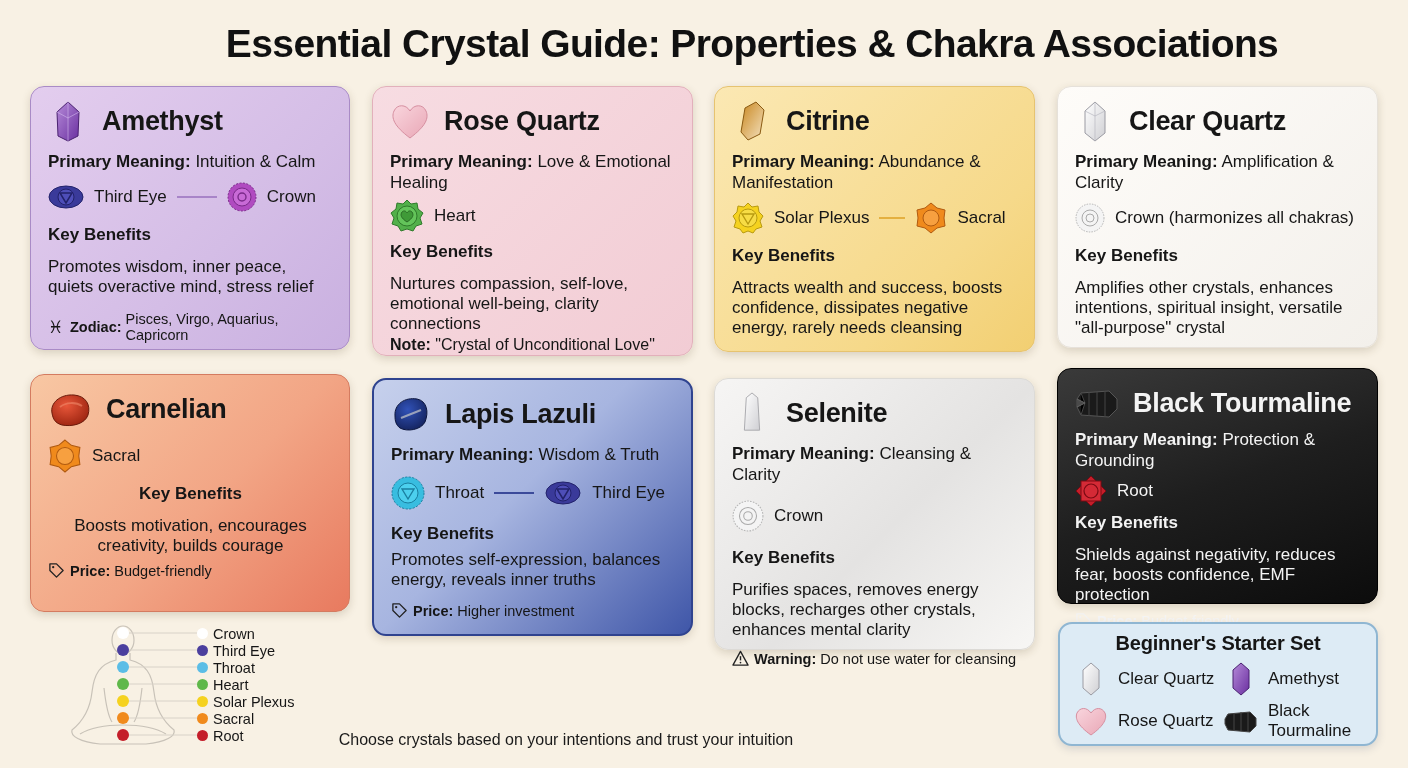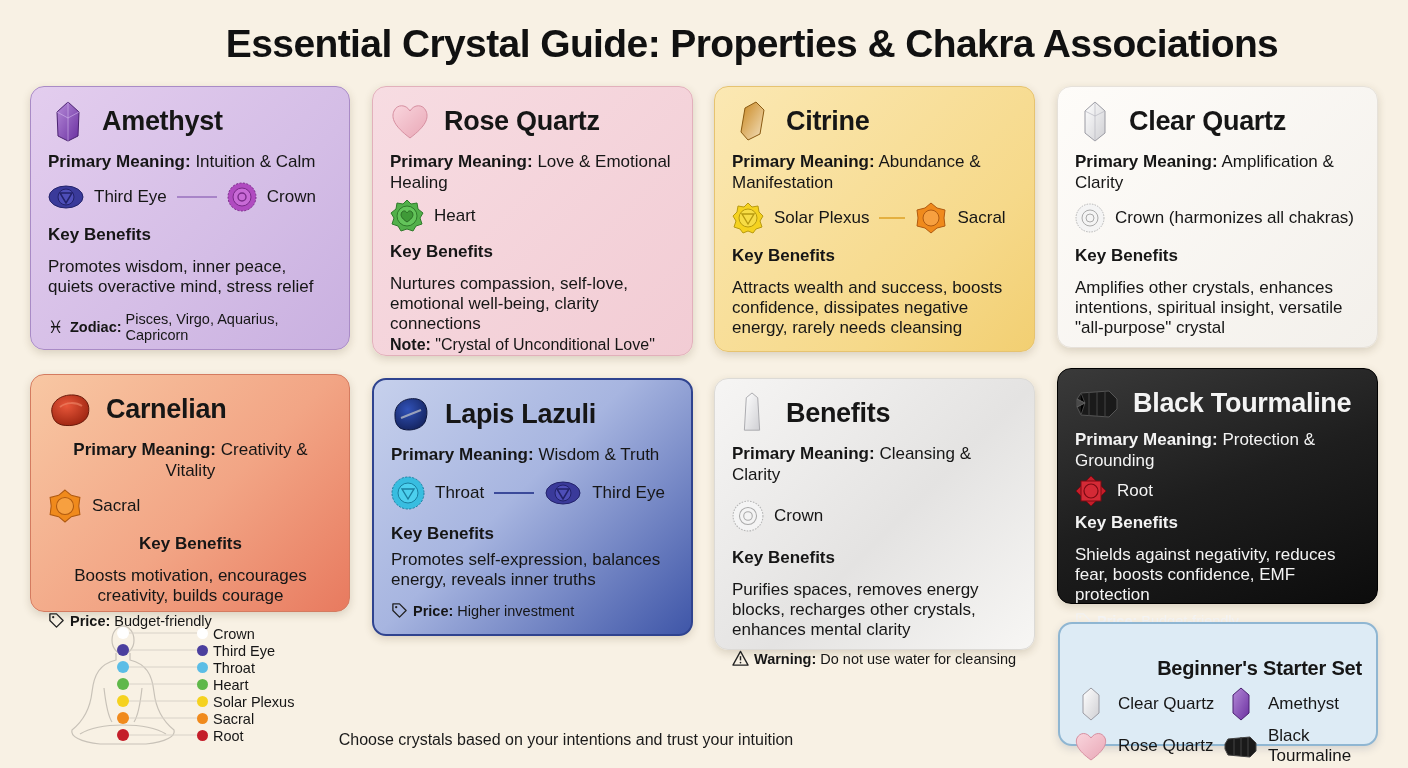--- a/index.html
+++ b/index.html
@@ -50,21 +50,21 @@
     background: linear-gradient(135deg,#f6f5f4 0%,#e4e3e2 55%,#f7f6f4 100%); border-color:#dcdad6; }
   .c-black { left: 1057px; top: 368px; width: 321px; height: 236px;
     background: linear-gradient(160deg,#3a3a3a 0%,#1e1e1e 50%,#0c0c0c 100%); border-color:#000; color:#f4f4f4; }
   .c-black .meaning, .c-black .kb-text, .c-black .chakras, .c-black .footnote, .c-black .kb-title { color:#f4f4f4; }
 
   .starter {
     position: absolute; left: 1058px; top: 622px; width: 320px; height: 124px;
     background: #ddebf5; border: 2px solid #8fb6d2; border-radius: 14px;
     box-shadow: 0 3px 8px rgba(60,80,110,0.18); padding: 8px 14px;
   }
-  .starter-title { text-align: right; font-size: 20px; font-weight: bold; margin-bottom: 6px; letter-spacing: -0.2px; margin-top: 25px; }
+  .starter-title { text-align: center; font-size: 20px; font-weight: bold; margin-bottom: 6px; letter-spacing: -0.2px; }
   .starter-grid { display: grid; grid-template-columns: 150px 140px; row-gap: 6px; }
   .starter-item { display: flex; align-items: center; font-size: 17px; height: 36px; }
   .starter-item svg { width: 34px; height: 34px; margin-right: 10px; flex: none; }
   .starter-item span { line-height: 20px; }
 
   .legend { position: absolute; left: 60px; top: 622px; width: 260px; height: 128px; }
   .legend-row { position: absolute; left: 137px; display: flex; align-items: center; font-size: 14.5px; height: 17px; }
   .legend-row .dot { width: 11px; height: 11px; border-radius: 50%; margin-right: 5px; }
 
   .footer { position: absolute; left: 0; width: 1132px; top: 731px; text-align: center; font-size: 16px; color: #1a1a1a; }
@@ -208,21 +208,20 @@
 </div>
 
 <div class="card c-carnelian">
   <div class="card-head">
     <svg class="gem" style="width:44px" viewBox="0 0 44 40">
       <path d="M4 24 C2 14 12 5 26 6 C38 7 43 16 40 26 C37 35 24 38 14 36 C7 34 5 30 4 24 Z" fill="url(#gCarn)" stroke="#6a1a0a"></path>
       <path d="M12 18 C18 13 28 13 34 17" stroke="#f08a6a" stroke-width="2" fill="none" opacity="0.6"></path>
     </svg>
     <span class="name">Carnelian</span>
   </div>
-  <div class="meaning"><b>Primary Meaning:</b> <span>Creativity &amp; Vitality</span></div>
   <div class="chakras" style="margin:8px 0 10px 0;height:34px">
     <svg class="chakra-ico" style="width:34px;height:34px" viewBox="0 0 32 32">
       <polygon points="16,1 22,6 30,8 29,16 30,24 22,26 16,31 10,26 2,24 3,16 2,8 10,6" fill="#f08a1c" stroke="#b05a10"></polygon>
       <circle cx="16" cy="16" r="8" fill="#f7a040" stroke="#b05a10"></circle>
     </svg>
     <span>Sacral</span>
   </div>
   <div class="kb-title">Key Benefits</div>
   <div class="kb-text">Boosts motivation, encourages creativity, builds courage</div>
   <div class="footnote" style="margin-top:6px">
@@ -269,21 +268,21 @@
     <b>Price:</b>
     <span>Higher investment</span>
   </div>
 </div>
 
 <div class="card c-selenite">
   <div class="card-head">
     <svg class="gem" viewBox="0 0 40 44">
       <path d="M14 6 L20 1 L26 6 L28 40 L12 40 Z" fill="url(#gClr)" stroke="#a8a8ac" stroke-width="1"></path>
     </svg>
-    <span class="name">Benefits</span>
+    <span class="name">Selenite</span>
   </div>
   <div class="meaning"><b>Primary Meaning:</b> <span>Cleansing &amp; Clarity</span></div>
   <div class="chakras" style="margin:14px 0 14px 0;height:34px">
     <svg class="chakra-ico" style="width:32px;height:32px" viewBox="0 0 30 30">
       <circle cx="15" cy="15" r="14" fill="#f4f4f4" stroke="#b5b5b5" stroke-dasharray="1.5 1.2"></circle>
         <circle cx="15" cy="15" r="8" fill="none" stroke="#aaa"></circle>
         <circle cx="15" cy="15" r="4" fill="none" stroke="#aaa"></circle>
     </svg>
     <span>Crown</span>
   </div>

